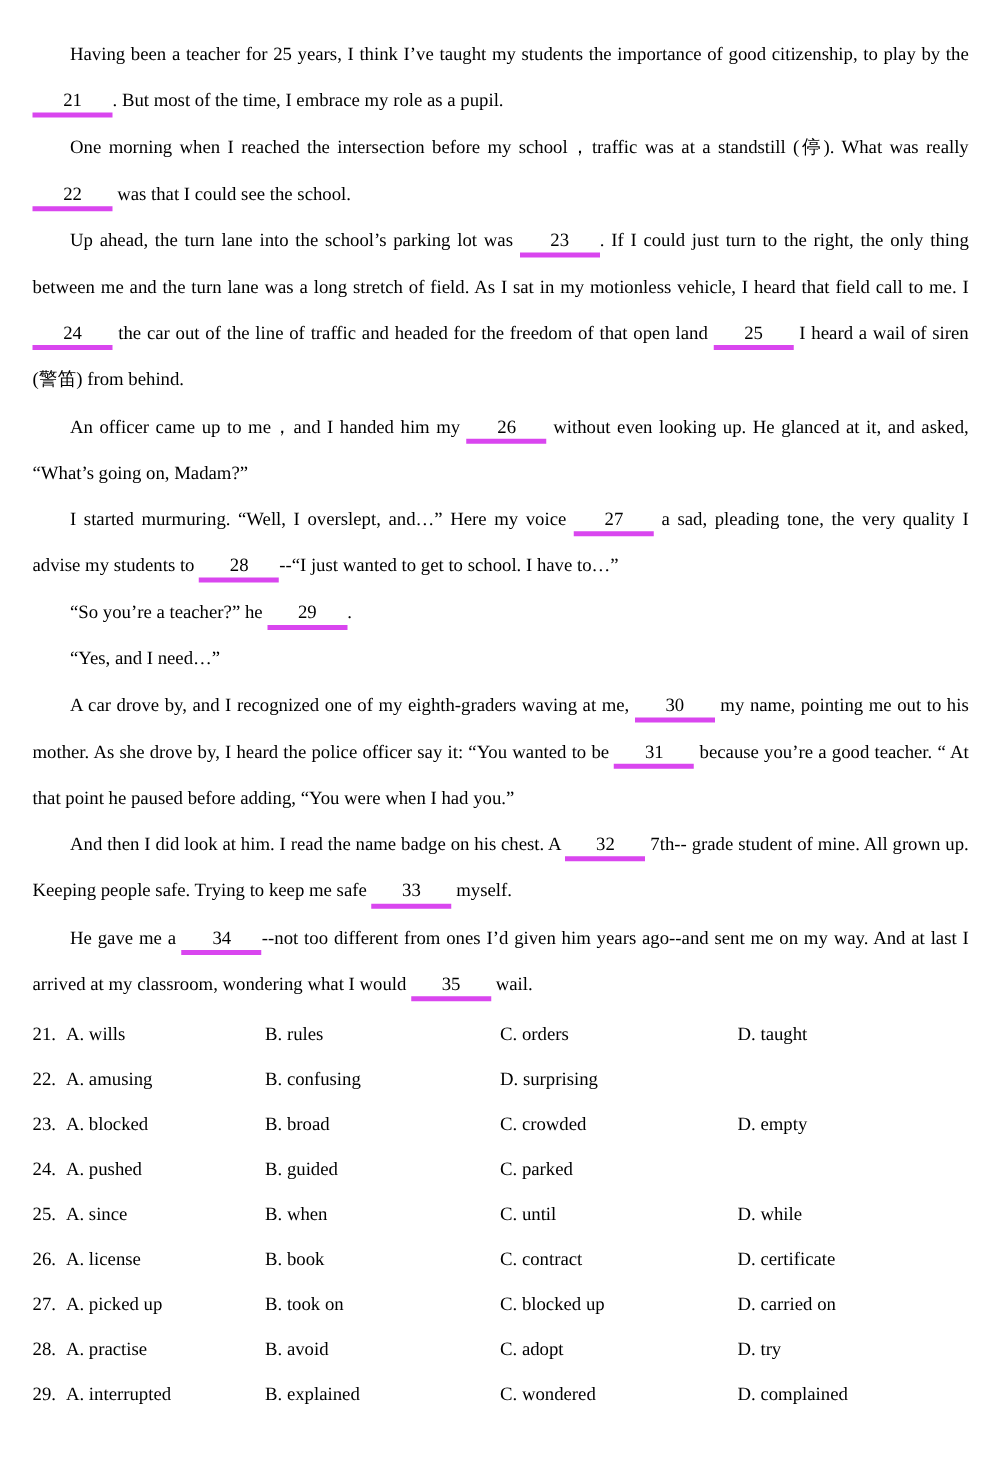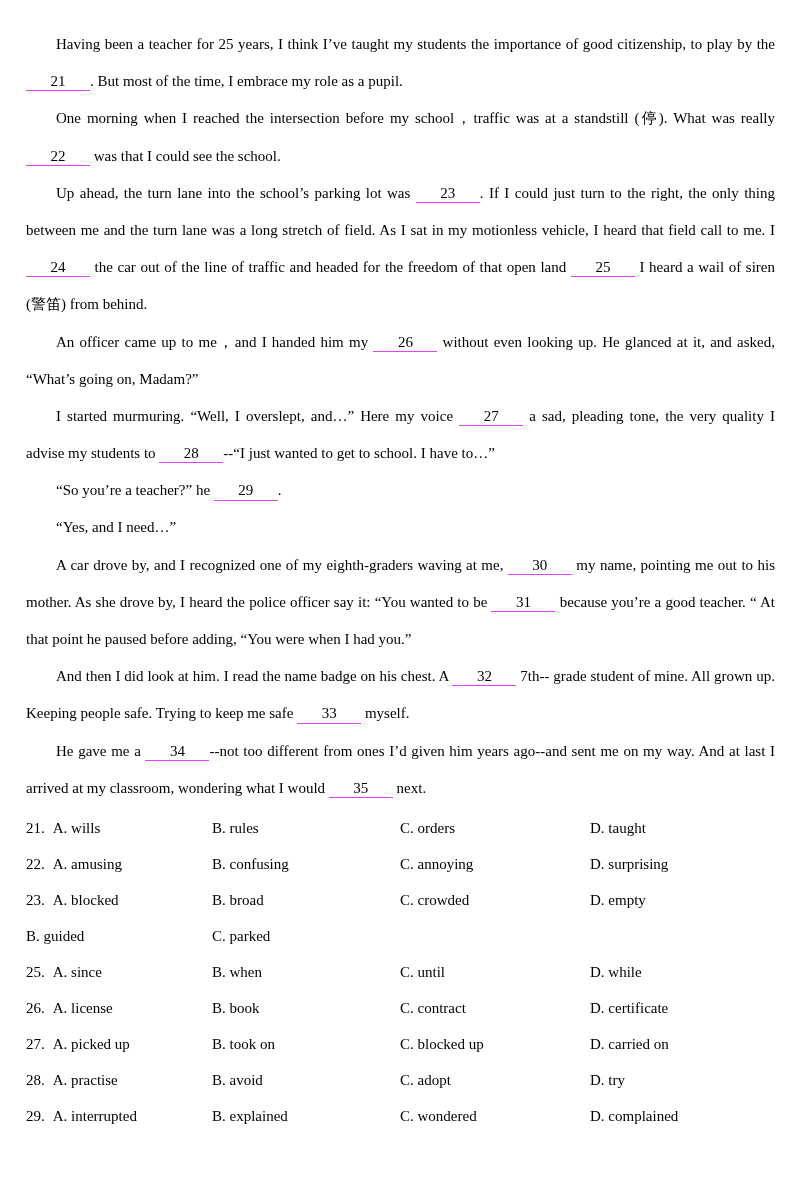--- a/index.html
+++ b/index.html
@@ -25,21 +25,21 @@
     line-height: 2.48;
   }
   .blank {
     display: inline-block;
     min-width: 64px;
     box-sizing: border-box;
     padding: 0 2px;
     text-align: center;
     text-indent: 0;
     line-height: 1.15;
-    border-bottom: 1px solid #d946ef;
+    border-bottom: 4px solid #d946ef;
   }
   .options {
     margin-top: 3px;
   }
   .opt-row {
     display: grid;
     grid-template-columns: 186px 188px 190px 1fr;
     line-height: 2.4;
   }
   .opt-cell {
@@ -58,42 +58,42 @@
   <div class="passage">
       <p class="para"><span>Having been a teacher for 25 years, I think I’ve taught my students the importance of good citizenship, to play by the </span><span class="blank">21</span><span>. But most of the time, I embrace my role as a pupil.</span></p>
       <p class="para"><span>One morning when I reached the intersection before my school，traffic was at a standstill (停). What was really </span><span class="blank">22</span><span> was that I could see the school.</span></p>
       <p class="para"><span>Up ahead, the turn lane into the school’s parking lot was </span><span class="blank">23</span><span>. If I could just turn to the right, the only thing between me and the turn lane was a long stretch of field. As I sat in my motionless vehicle, I heard that field call to me. I </span><span class="blank">24</span><span> the car out of the line of traffic and headed for the freedom of that open land </span><span class="blank">25</span><span> I heard a wail of siren (警笛) from behind.</span></p>
       <p class="para"><span>An officer came up to me，and I handed him my </span><span class="blank">26</span><span> without even looking up. He glanced at it, and asked, “What’s going on, Madam?”</span></p>
       <p class="para"><span>I started murmuring. “Well, I overslept, and…” Here my voice </span><span class="blank">27</span><span> a sad, pleading tone, the very quality I advise my students to </span><span class="blank">28</span><span>--“I just wanted to get to school. I have to…”</span></p>
       <p class="para"><span>“So you’re a teacher?” he </span><span class="blank">29</span><span>.</span></p>
       <p class="para"><span>“Yes, and I need…”</span></p>
       <p class="para"><span>A car drove by, and I recognized one of my eighth-graders waving at me, </span><span class="blank">30</span><span> my name, pointing me out to his mother. As she drove by, I heard the police officer say it: “You wanted to be </span><span class="blank">31</span><span> because you’re a good teacher. “ At that point he paused before adding, “You were when I had you.”</span></p>
       <p class="para"><span>And then I did look at him. I read the name badge on his chest. A </span><span class="blank">32</span><span> 7th-- grade student of mine. All grown up. Keeping people safe. Trying to keep me safe </span><span class="blank">33</span><span> myself.</span></p>
-      <p class="para"><span>He gave me a </span><span class="blank">34</span><span>--not too different from ones I’d given him years ago--and sent me on my way. And at last I arrived at my classroom, wondering what I would </span><span class="blank">35</span><span> next.</span></p>
+      <p class="para"><span>He gave me a </span><span class="blank">34</span><span>--not too different from ones I’d given him years ago--and sent me on my way. And at last I arrived at my classroom, wondering what I would </span><span class="blank">35</span><span> wail.</span></p>
     </div>
   <div class="options">
       <div class="opt-row">
         <div class="opt-cell"><span class="opt-num">21.</span><span>A. wills</span></div>
         <div class="opt-cell"><span>B. rules</span></div>
         <div class="opt-cell"><span>C. orders</span></div>
         <div class="opt-cell"><span>D. taught</span></div>
       </div>
       <div class="opt-row">
         <div class="opt-cell"><span class="opt-num">22.</span><span>A. amusing</span></div>
         <div class="opt-cell"><span>B. confusing</span></div>
-        <div class="opt-cell"><span>C. annoying</span></div>
         <div class="opt-cell"><span>D. surprising</span></div>
       </div>
       <div class="opt-row">
         <div class="opt-cell"><span class="opt-num">23.</span><span>A. blocked</span></div>
         <div class="opt-cell"><span>B. broad</span></div>
         <div class="opt-cell"><span>C. crowded</span></div>
         <div class="opt-cell"><span>D. empty</span></div>
       </div>
       <div class="opt-row">
+        <div class="opt-cell"><span class="opt-num">24.</span><span>A. pushed</span></div>
         <div class="opt-cell"><span>B. guided</span></div>
         <div class="opt-cell"><span>C. parked</span></div>
       </div>
       <div class="opt-row">
         <div class="opt-cell"><span class="opt-num">25.</span><span>A. since</span></div>
         <div class="opt-cell"><span>B. when</span></div>
         <div class="opt-cell"><span>C. until</span></div>
         <div class="opt-cell"><span>D. while</span></div>
       </div>
       <div class="opt-row">

